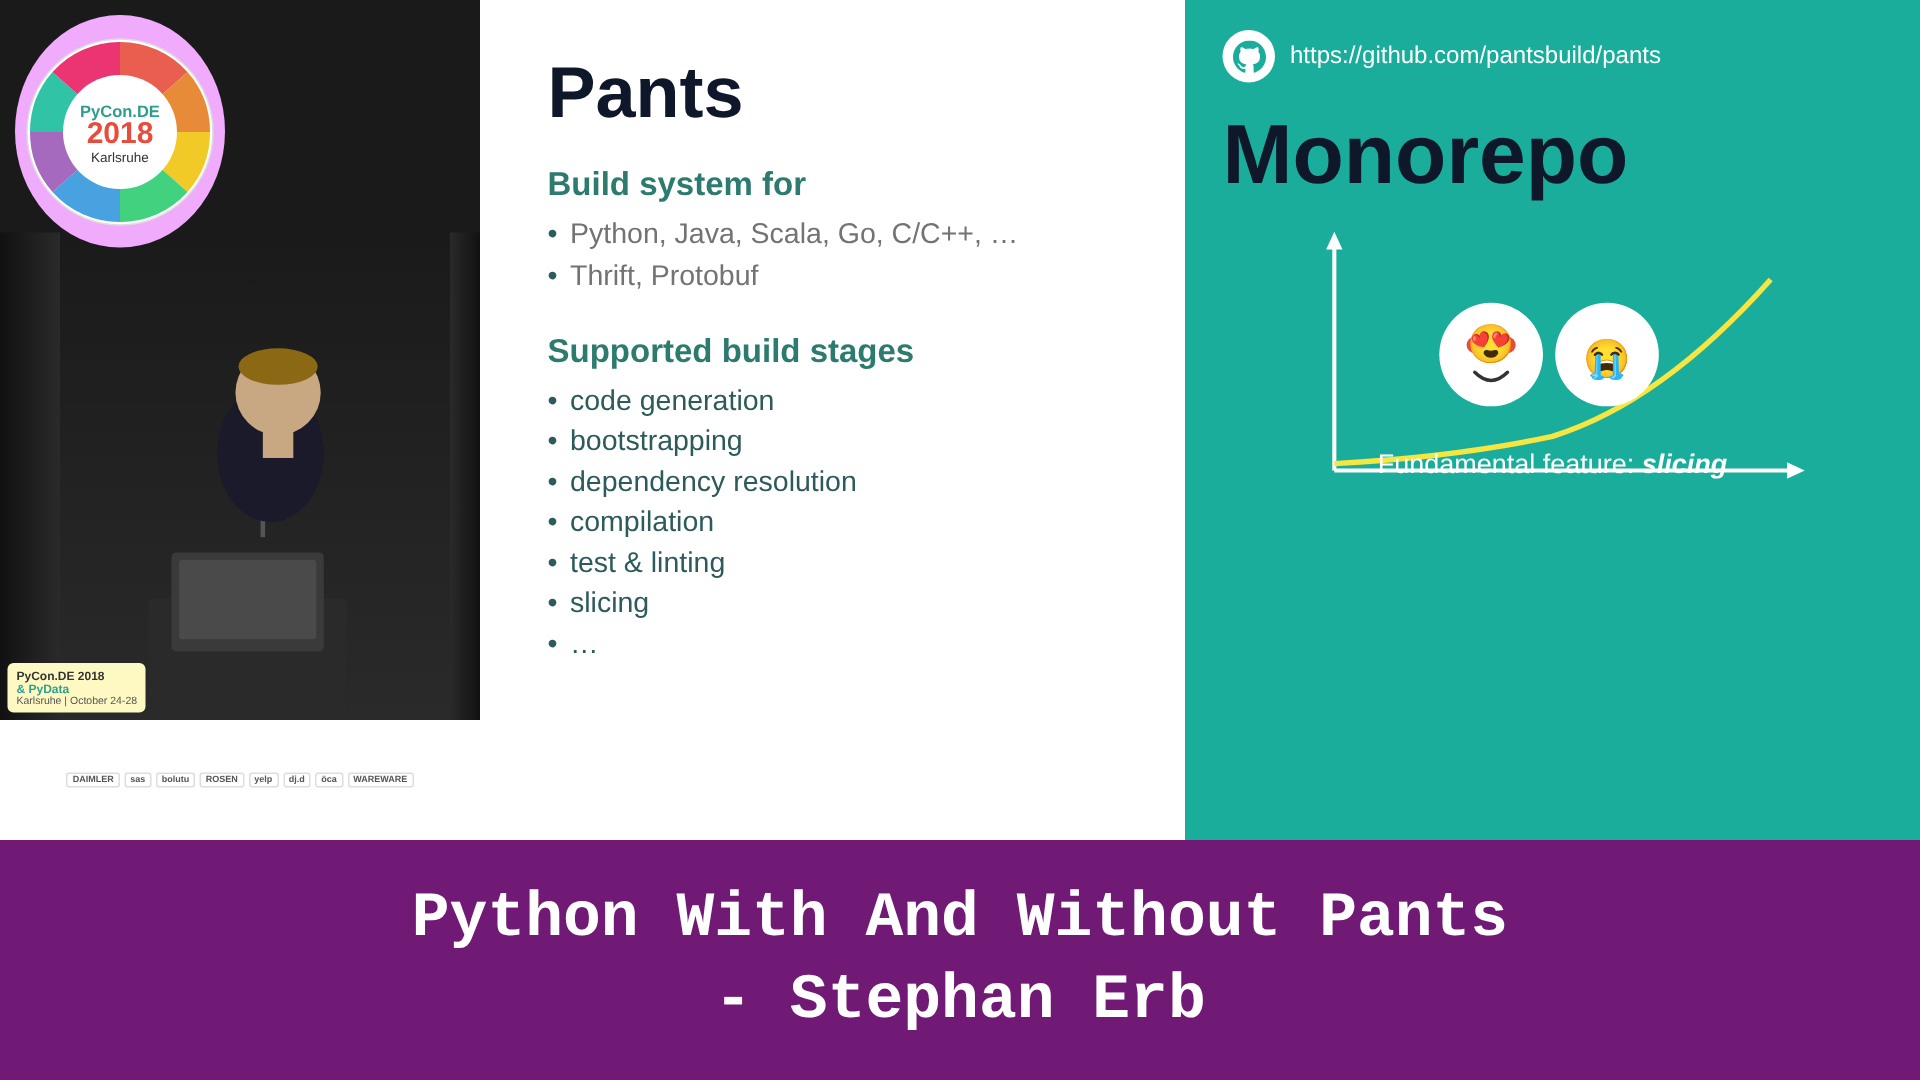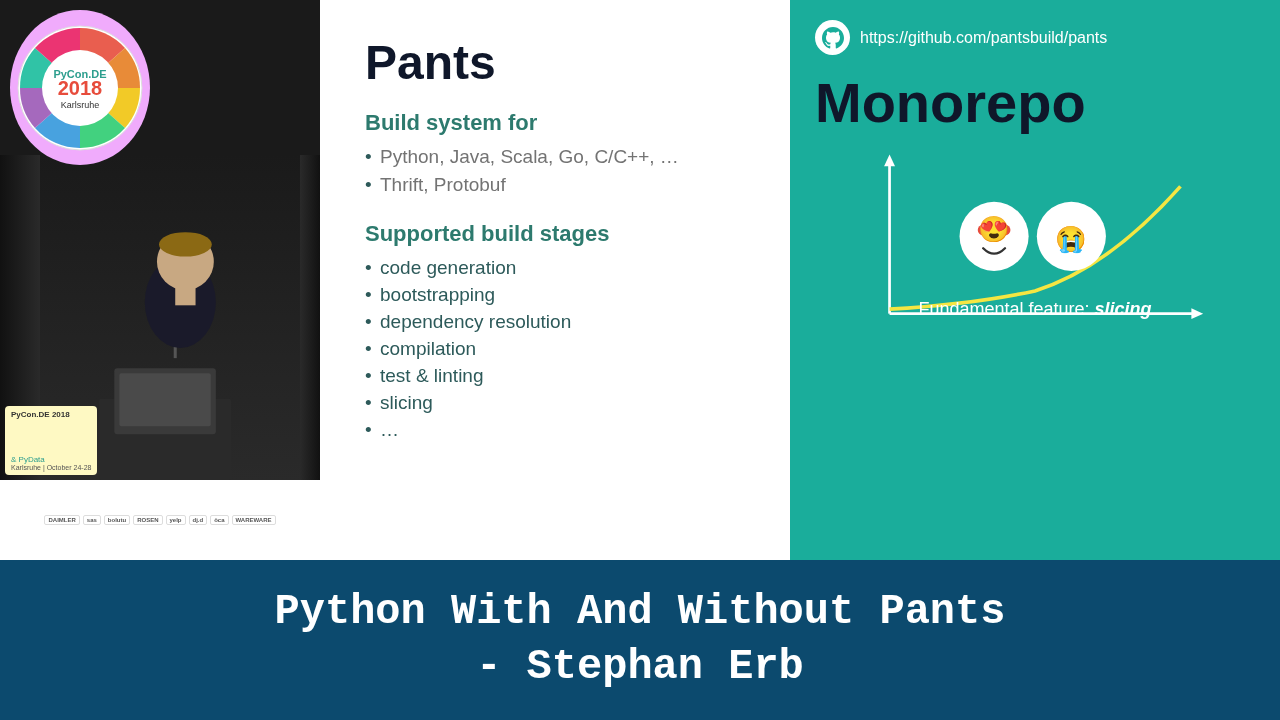--- a/index.html
+++ b/index.html
@@ -208,21 +208,21 @@
     }
 
     .fundamental-text strong {
       font-weight: bold;
       font-style: italic;
     }
 
     
     .bottom-banner {
       height: 160px;
-      background: #0c4a6e;
+      background: #701a75;
       display: flex;
       align-items: center;
       justify-content: center;
       flex-shrink: 0;
     }
 
     .bottom-title {
       font-size: 42px;
       color: #fff;
       font-weight: bold;
@@ -289,21 +289,21 @@
         <circle cx="165" cy="105" r="28" fill="#c8a882"></circle>
 
         <ellipse cx="165" cy="88" rx="26" ry="12" fill="#8b6914"></ellipse>
 
         <rect x="155" y="128" width="20" height="20" fill="#c8a882"></rect>
       </svg>
     </div>
 
     <div style="position:absolute;bottom:85px;left:5px;background:#fef9c3;border-radius:4px;padding:4px 6px;z-index:5;">
       <div style="font-size:8px;font-weight:bold;color:#333;">PyCon.DE 2018</div>
-      <div style="font-size:8px;color:#2d9e8e;font-weight:normal;margin-top:36px;">&amp; PyData</div>
+      <div style="font-size:8px;color:#2d9e8e;font-weight:bold;">&amp; PyData</div>
       <div style="font-size:7px;color:#555;">Karlsruhe | October 24-28</div>
     </div>
 
     <div class="sponsor-banner">
       <span class="sponsor-logo">DAIMLER</span>
       <span class="sponsor-logo">sas</span>
       <span class="sponsor-logo">bolutu</span>
       <span class="sponsor-logo">ROSEN</span>
       <span class="sponsor-logo">yelp</span>
       <span class="sponsor-logo">dj.d</span>

